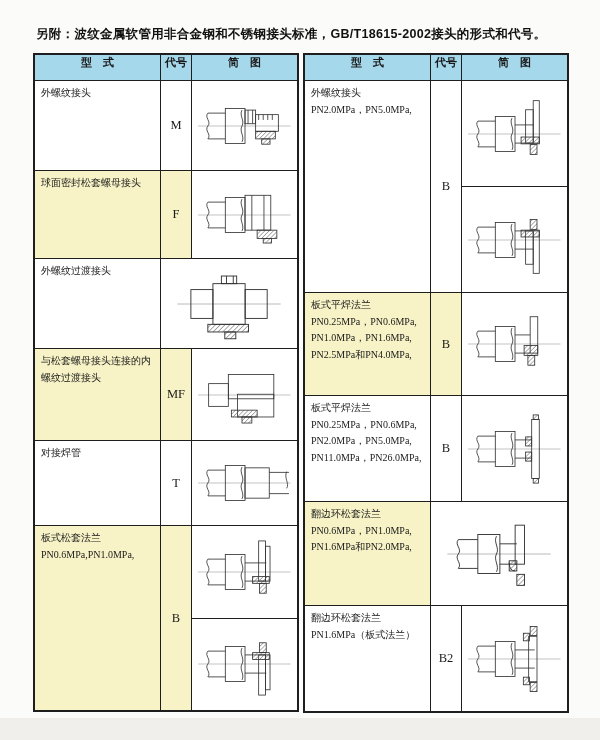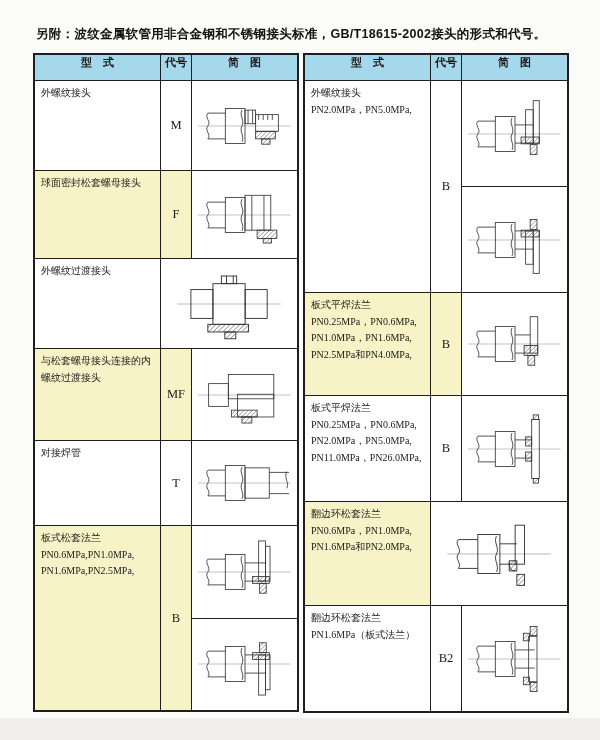--- a/index.html
+++ b/index.html
@@ -211,21 +211,20 @@
                   <path d="M121,31 c-4,8 4,16 0,22" fill="none"></path>
                 </g>
               </svg>
             </div>
           </div>
         </div>
         <div class="trow hl">
           <div class="cell c-type">
             <div class="tline">板式松套法兰</div>
             <div class="tline">PN0.6MPa,PN1.0MPa,</div>
-            <div class="tline">PN1.6MPa,PN2.5MPa,</div>
           </div>
           <div class="cell c-code">B</div>
           <div class="cell c-diag">
             <div class="dcell">
               <svg viewBox="0 0 130 92" class="diag">
                 <defs>
                   <pattern id="h6" width="4" height="4" patternUnits="userSpaceOnUse" patternTransform="rotate(45)">
                     <line x1="0" y1="0" x2="0" y2="4" stroke="#555" stroke-width="1.2"></line>
                   </pattern>
                 </defs>

